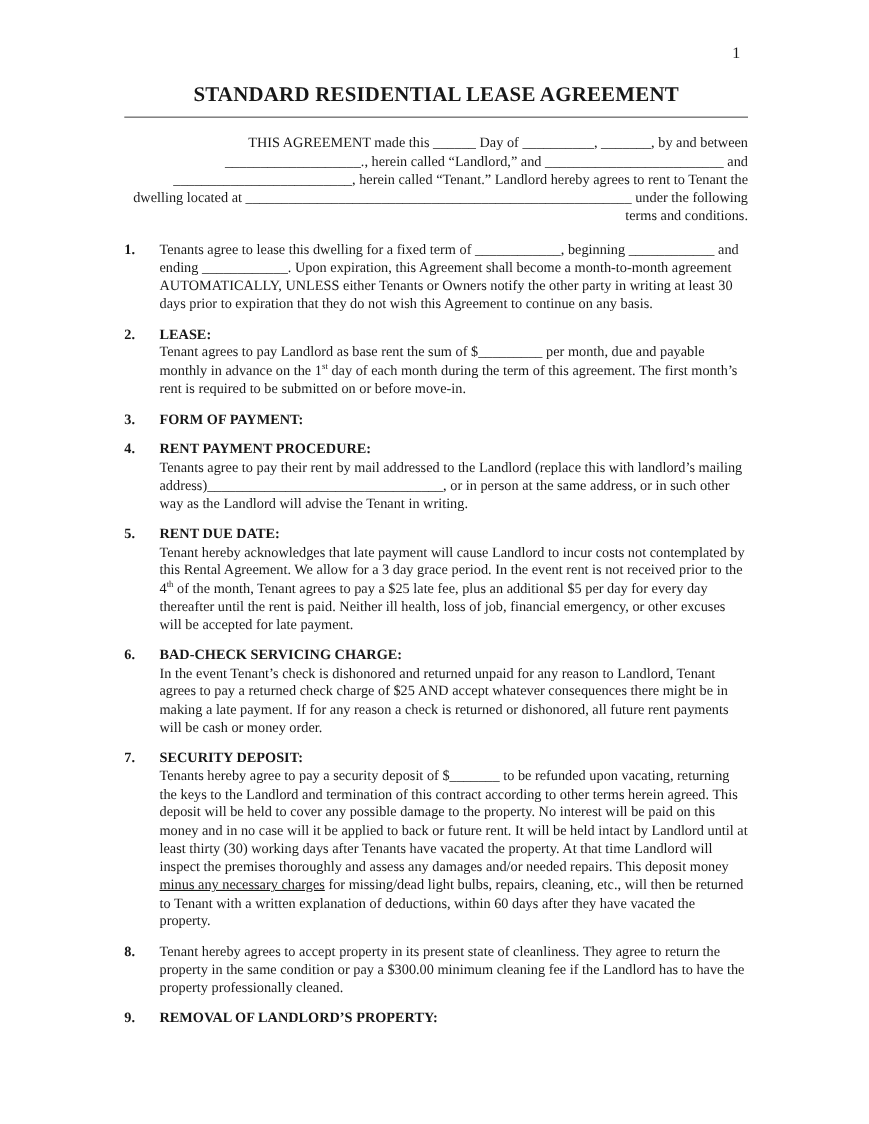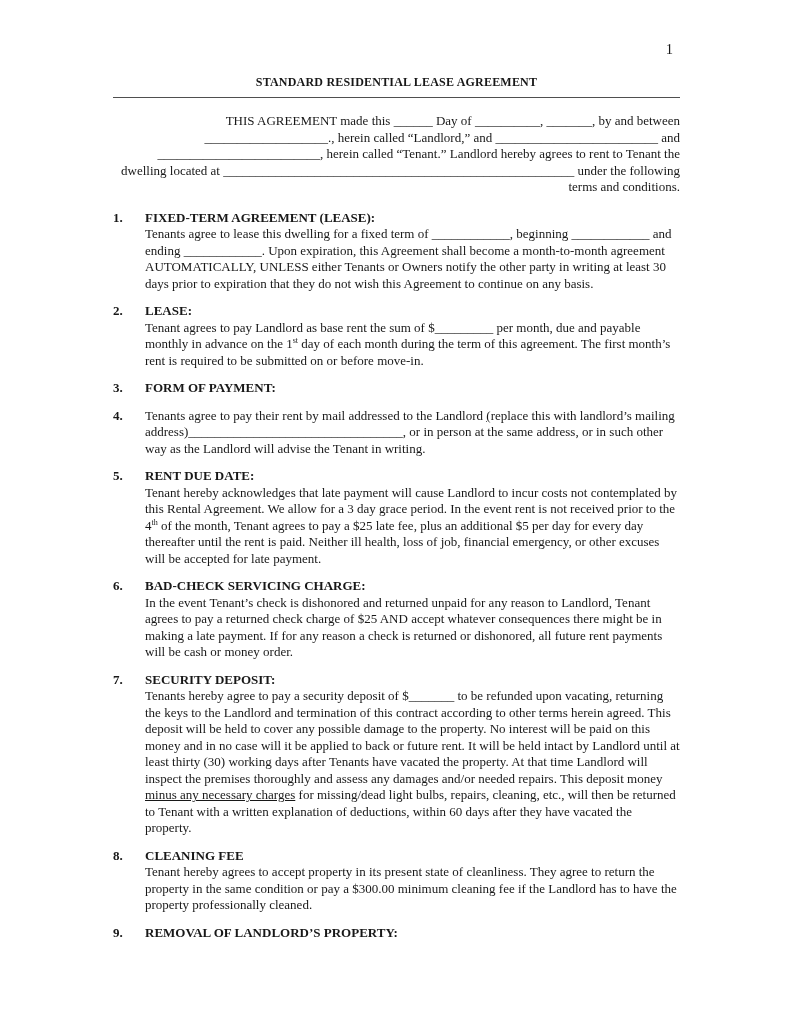--- a/index.html
+++ b/index.html
@@ -26,21 +26,21 @@
   }
   .page-number {
     position: absolute;
     top: 40px;
     right: 117px;
     font-size: 14.5px;
   }
   .doc-title {
     text-align: center;
     font-weight: 700;
-    font-size: 12px;
+    font-size: 19px;
     letter-spacing: 0.2px;
     margin-top: 31px;
   }
   .divider {
     border: none;
     border-top: 1.7px solid #4f4f4f;
     margin: 7px 0 0 0;
   }
   .intro {
     margin-top: 15px;
@@ -94,21 +94,20 @@
 
   <div class="intro">
       <p class="para"><span>THIS AGREEMENT made this ______ Day of __________, _______, by and between ___________________., herein called “Landlord,” and _________________________ and _________________________, herein called “Tenant.”  Landlord hereby agrees to rent to Tenant the dwelling located at ______________________________________________________ under the following terms and conditions.</span></p>
     </div>
 
   <div class="sections">
 
     <div class="section">
       <div class="sec-num">1.</div>
       <div class="sec-content">
-        <div class="sec-heading">FIXED-TERM AGREEMENT (LEASE):</div>
         <div class="sec-body">
             <p class="para"><span>Tenants agree to lease this dwelling for a fixed term of ____________, beginning ____________ and ending ____________. Upon expiration, this Agreement shall become a month-to-month agreement AUTOMATICALLY, UNLESS either Tenants or Owners notify the other party in writing at least 30 days prior to expiration that they do not wish this Agreement to continue on any basis.</span></p>
           </div>
       </div>
     </div>
 
     <div class="section">
       <div class="sec-num">2.</div>
       <div class="sec-content">
         <div class="sec-heading">LEASE:</div>
@@ -121,20 +120,21 @@
     <div class="section">
       <div class="sec-num">3.</div>
       <div class="sec-content">
         <div class="sec-heading">FORM OF PAYMENT:</div>
       </div>
     </div>
 
     <div class="section">
       <div class="sec-num">4.</div>
       <div class="sec-content">
+        <div class="sec-heading">RENT PAYMENT PROCEDURE:</div>
         <div class="sec-body">
             <p class="para"><span>Tenants agree to pay their rent by mail addressed to the Landlord </span><span class="u">(</span><span>replace this with landlord’s mailing address)_________________________________, or in person at the same address, or in such other way as the Landlord will advise the Tenant in writing.</span></p>
           </div>
       </div>
     </div>
 
     <div class="section">
       <div class="sec-num">5.</div>
       <div class="sec-content">
         <div class="sec-heading">RENT DUE DATE:</div>
@@ -160,21 +160,20 @@
         <div class="sec-heading">SECURITY DEPOSIT:</div>
         <div class="sec-body">
             <p class="para"><span>Tenants hereby agree to pay a security deposit of $_______ to be refunded upon vacating, returning the keys to the Landlord and termination of this contract according to other terms herein agreed. This deposit will be held to cover any possible damage to the property. No interest will be paid on this money and in no case will it be applied to back or future rent. It will be held intact by Landlord until at least thirty (30) working days after Tenants have vacated the property. At that time Landlord will inspect the premises thoroughly and assess any damages and/or needed repairs. This deposit money </span><span class="u">minus any necessary charges</span><span> for missing/dead light bulbs, repairs, cleaning, etc., will then be returned</span><span class="u"> </span><span>to Tenant with a written explanation of deductions, within 60 days after they have vacated the property.</span></p>
           </div>
       </div>
     </div>
 
     <div class="section">
       <div class="sec-num">8.</div>
       <div class="sec-content">
-        <div class="sec-heading">CLEANING FEE</div>
         <div class="sec-body">
             <p class="para"><span>Tenant hereby agrees to accept property in its present state of cleanliness. They agree to return the property in the same condition or pay a $300.00 minimum cleaning fee if the Landlord has to have the property professionally cleaned.</span></p>
           </div>
       </div>
     </div>
 
     <div class="section">
       <div class="sec-num">9.</div>
       <div class="sec-content">
         <div class="sec-heading">REMOVAL OF LANDLORD’S PROPERTY:</div>

